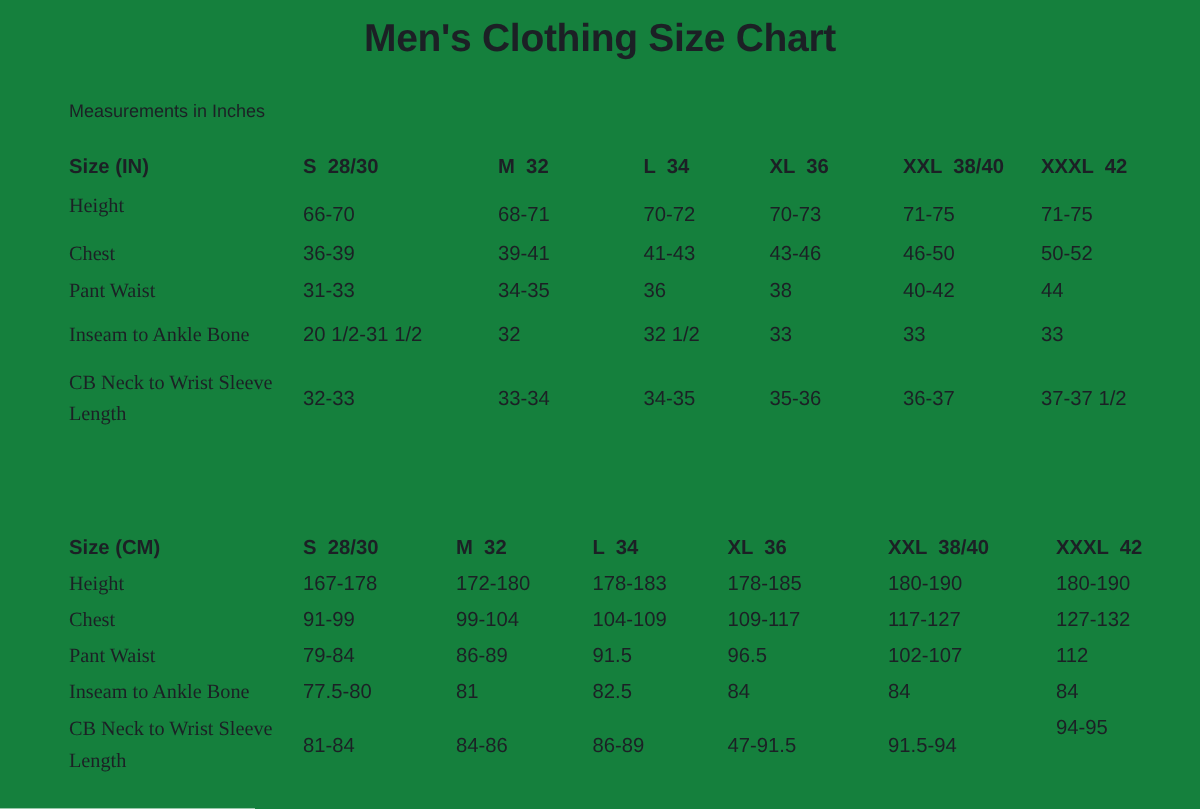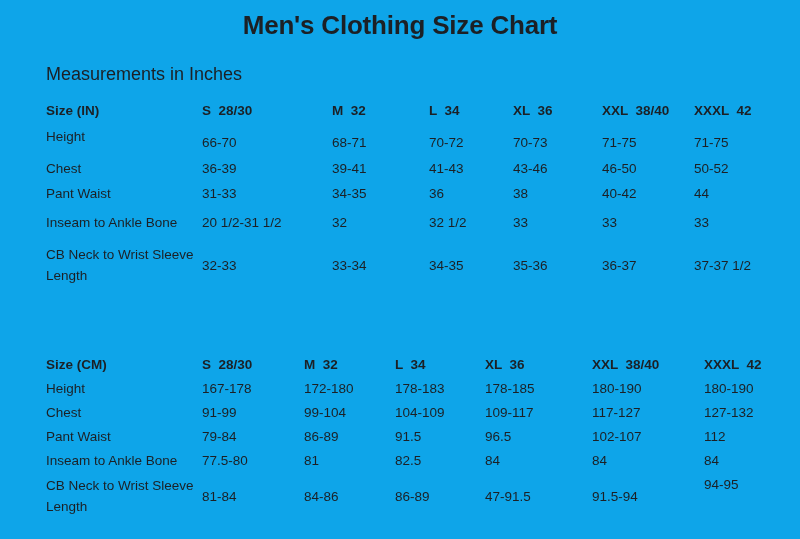--- a/index.html
+++ b/index.html
@@ -1,40 +1,40 @@
 <!DOCTYPE html>
 <html><head>
 <meta charset="utf-8">
 <style>
   html, body { margin: 0; padding: 0; background: #ffffff; }
   .page {
     position: relative;
     width: 800px;
     height: 539px;
-    background: #0ea5e9;
+    background: #15803d;
     font-family: "Liberation Sans", sans-serif;
     color: #1c2025;
     overflow: hidden;
   }
   .title {
     position: absolute;
     top: 10px;
     left: 0;
     width: 800px;
     margin: 0;
     text-align: center;
     font-size: 26px;
     line-height: 30px;
     font-weight: 700;
     letter-spacing: -0.2px;
   }
   .caption {
     position: absolute;
     left: 46px;
-    font-size: 18px;
+    font-size: 12px;
     line-height: 17px;
     font-weight: 400;
   }
   .cap-in { top: 66px; }
   .cap-cm { top: 320px; }
 
   table.chart {
     position: absolute;
     left: 46px;
     border-collapse: collapse;
@@ -54,20 +54,21 @@
     font-weight: 400;
     color: #1c2025;
   }
   th {
     font-weight: 700;
     white-space: pre; 
   }
   td.lbl {
     white-space: pre-line; 
     line-height: 21px;
+    font-family: Liberation Serif, serif;
   }
 
   
   .t-in tr.hd { height: 28px; margin-top: 12px; }
   .t-in tr.r0 { height: 31px; }
   .t-in tr.r1 { height: 26px; }
   .t-in tr.r2 { height: 25px; }
   .t-in tr.r3 { height: 32px; }
   .t-in tr.r4 { height: 54px; }
   

